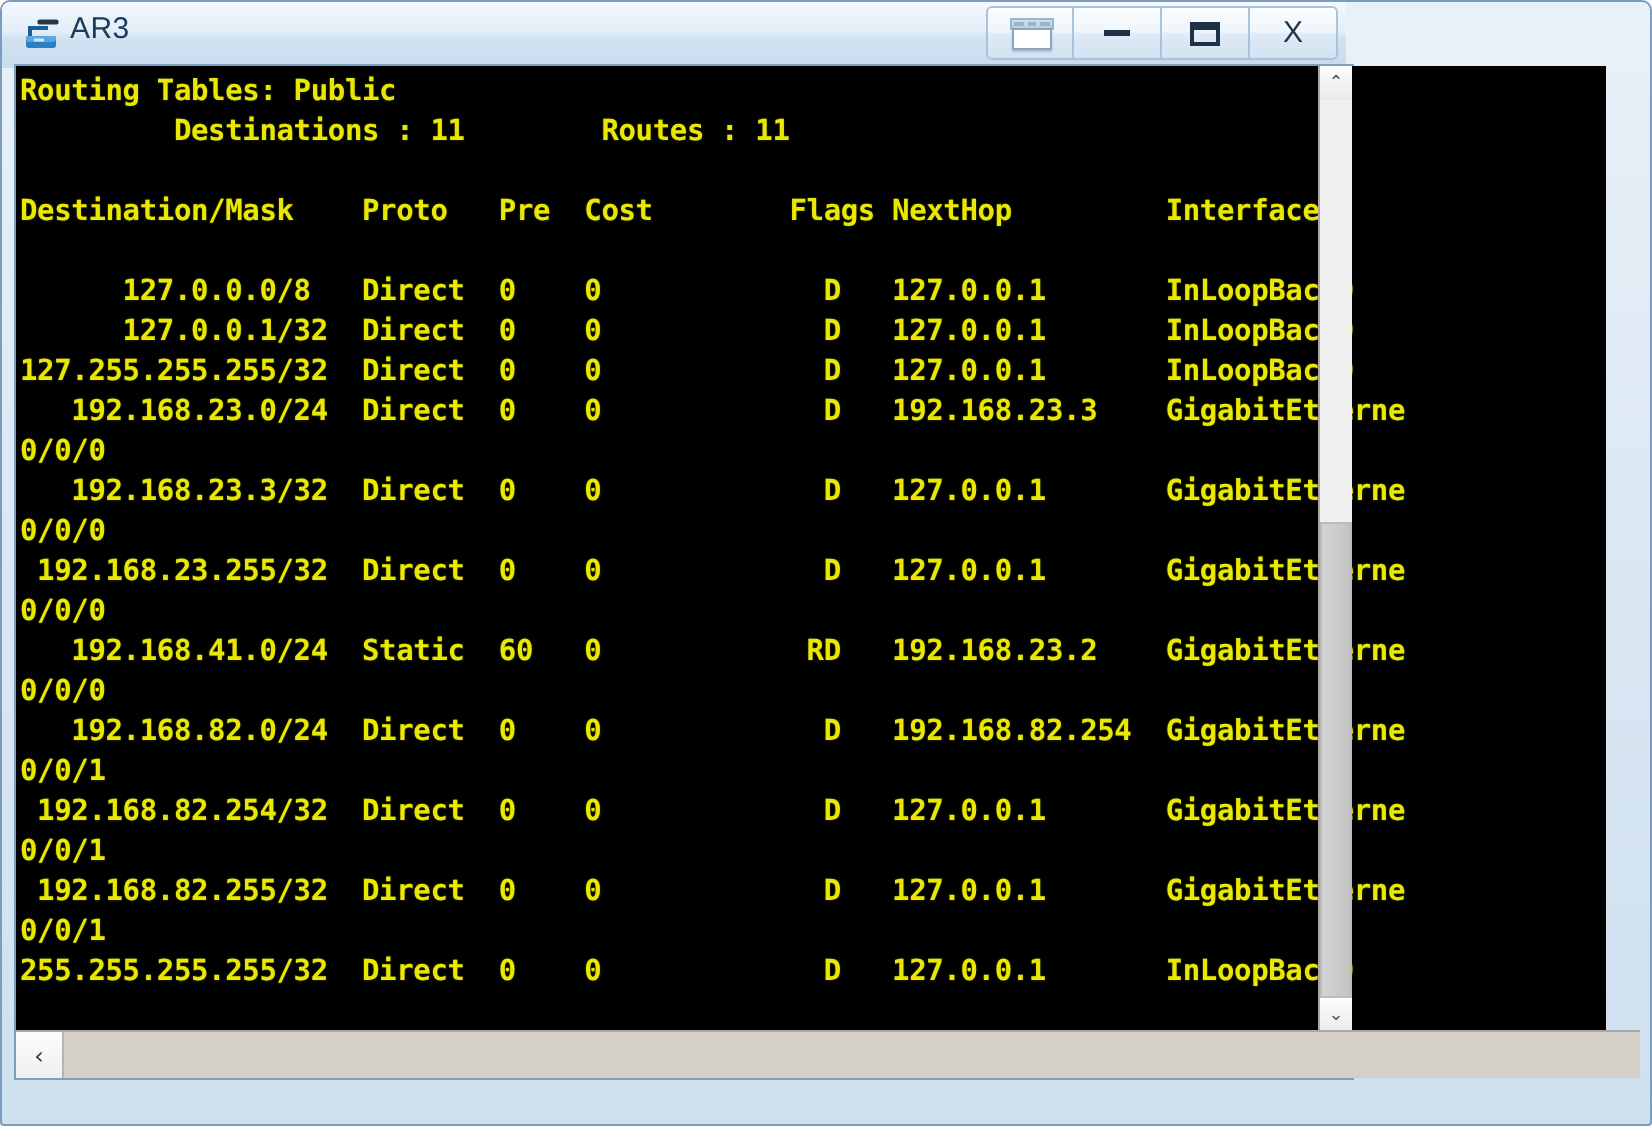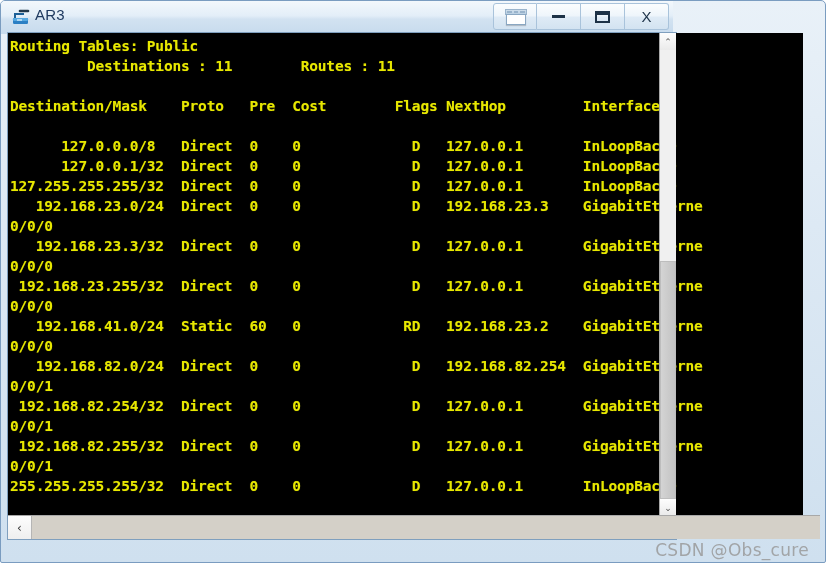--- a/index.html
+++ b/index.html
@@ -321,14 +321,13 @@
       <div class="thumb"></div>
       <div class="arrow down">⌄</div>
     </div>
 
     <div class="hscroll">
       <div class="harrow">‹</div>
       <div class="htrack"></div>
     </div>
   </div>
 
-  <div class="watermark">CSDN @Obs_cure</div>
 </div>
 
 </body></html>

